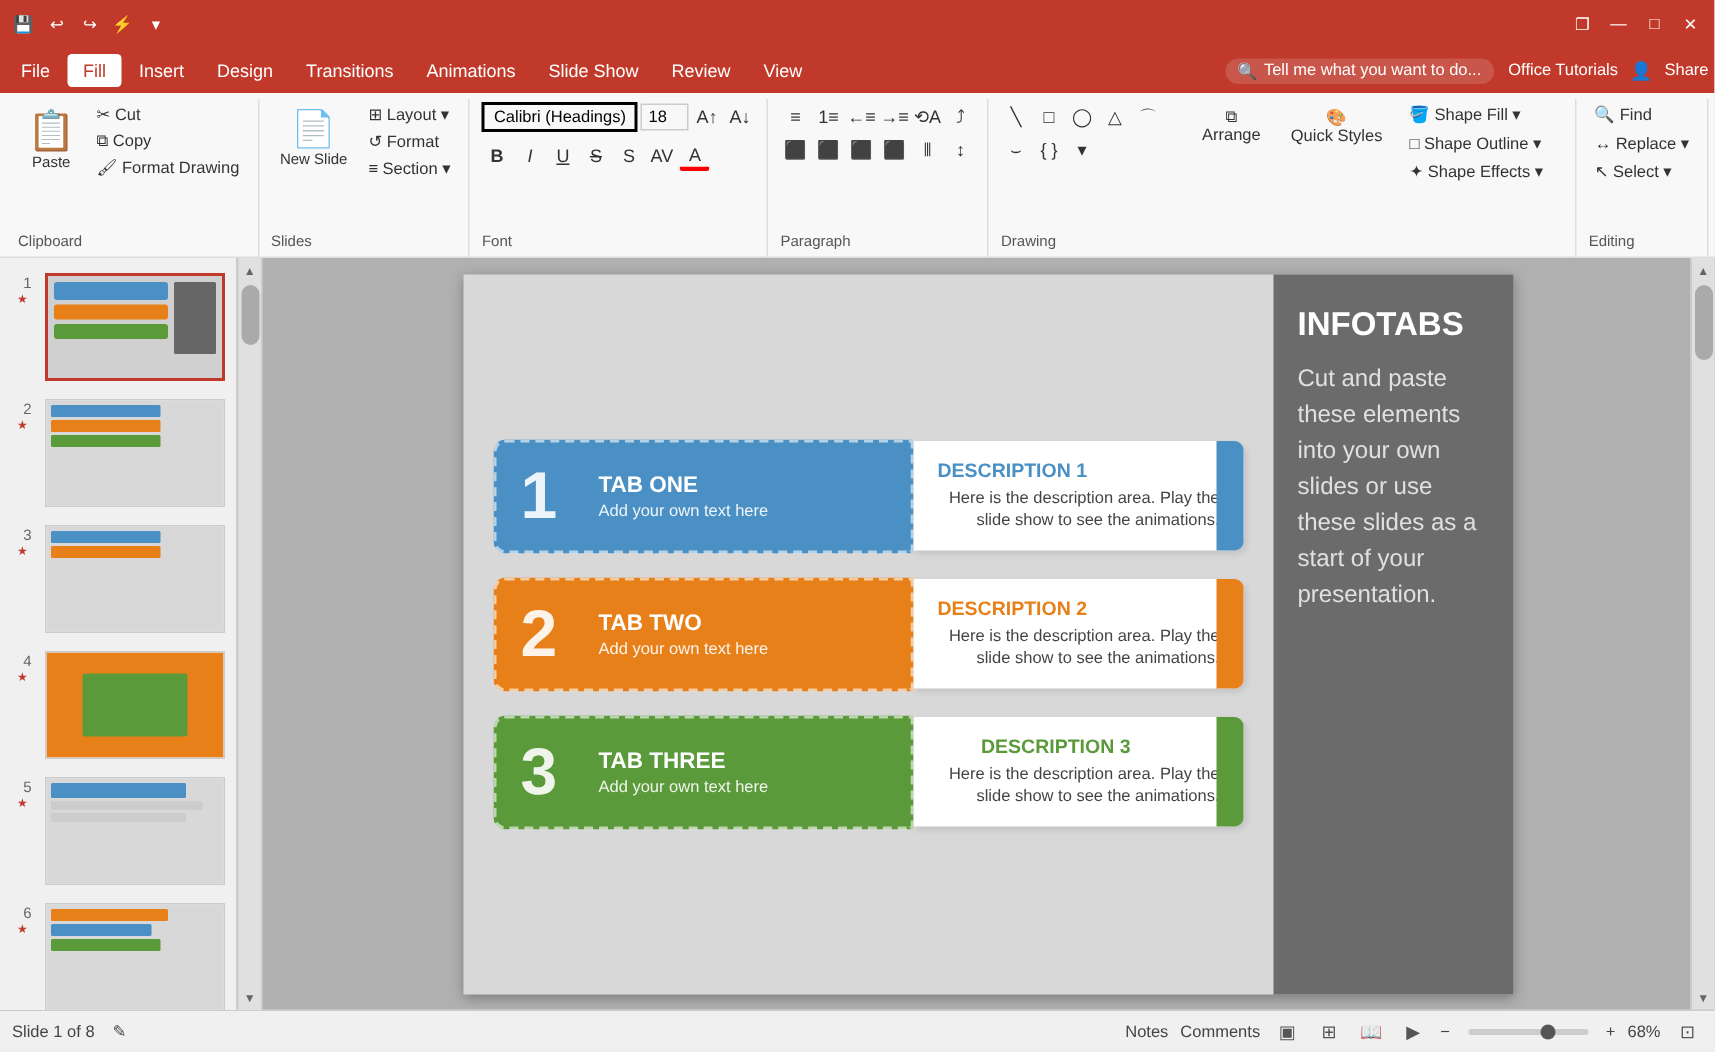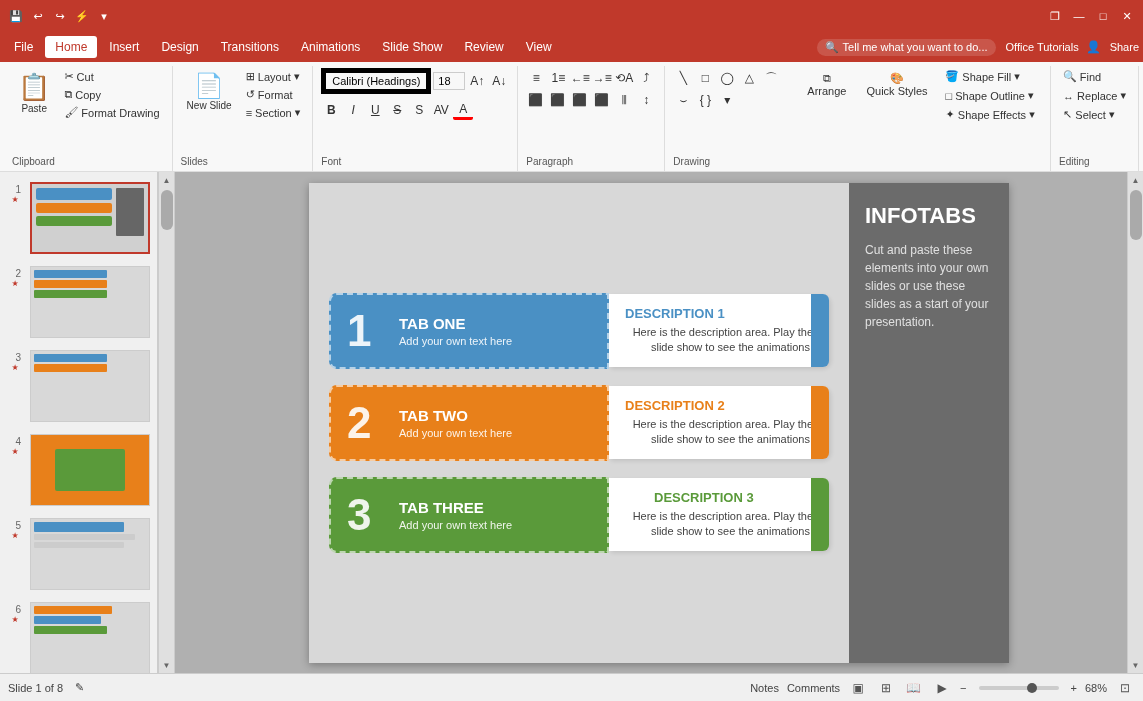--- a/index.html
+++ b/index.html
@@ -184,21 +184,21 @@
       padding: 20px 16px;
       color: white;
     }
     #right-panel h2 {
       font-size: 22px;
       font-weight: bold;
       margin-bottom: 12px;
       color: white;
     }
     #right-panel p {
-      font-size: 12px;
+      font-size: 16px;
       color: #e0e0e0;
       line-height: 1.5;
     }
 
     
     #slide-main {
       flex: 1;
       padding: 20px;
       display: flex;
       flex-direction: column;
@@ -349,21 +349,21 @@
   <div class="right-icons">
     <span class="title-icon">❐</span>
     <span class="title-icon">—</span>
     <span class="title-icon">□</span>
     <span class="title-icon">✕</span>
   </div>
 </div>
 
 <div id="menubar">
   <div class="menu-item">File</div>
-  <div class="menu-item active">Home</div>
+  <div class="menu-item active">Fill</div>
   <div class="menu-item">Insert</div>
   <div class="menu-item">Design</div>
   <div class="menu-item">Transitions</div>
   <div class="menu-item">Animations</div>
   <div class="menu-item">Slide Show</div>
   <div class="menu-item">Review</div>
   <div class="menu-item">View</div>
   <div class="menu-search">
     <span>🔍</span>
     <span>Tell me what you want to do...</span>
@@ -423,21 +423,21 @@
           <span>▾</span>
         </div>
       </div>
     </div>
     <div class="ribbon-group-label">Slides</div>
   </div>
 
   <div class="ribbon-group" style="min-width:180px;">
     <div class="ribbon-group-content" style="flex-direction:column; gap:2px;">
       <div style="display:flex; align-items:center; gap:2px; margin-bottom:2px;">
-        <div style="border:5px solid #000000; padding:2px 6px; font-size:11px; min-width:100px;">Calibri (Headings)</div>
+        <div style="border:2px solid #000000; padding:2px 6px; font-size:11px; min-width:100px;">Calibri (Headings)</div>
         <div style="border:1px solid #ccc; padding:2px 4px; font-size:11px; width:32px;">18</div>
         <div class="fmt-btn">A↑</div>
         <div class="fmt-btn">A↓</div>
       </div>
       <div class="format-row">
         <div class="fmt-btn" style="font-weight:bold;">B</div>
         <div class="fmt-btn" style="font-style:italic;">I</div>
         <div class="fmt-btn" style="text-decoration:underline;">U</div>
         <div class="fmt-btn" style="text-decoration:line-through;">S</div>
         <div class="fmt-btn">S</div>

